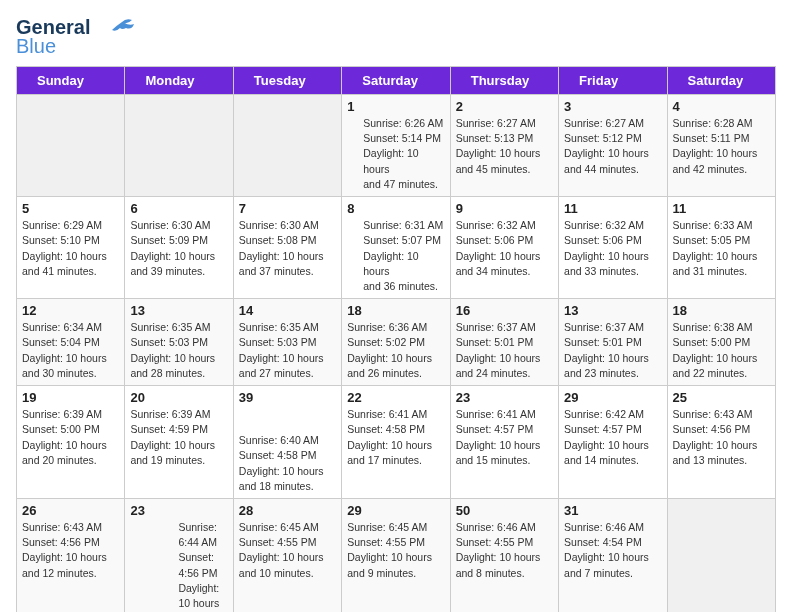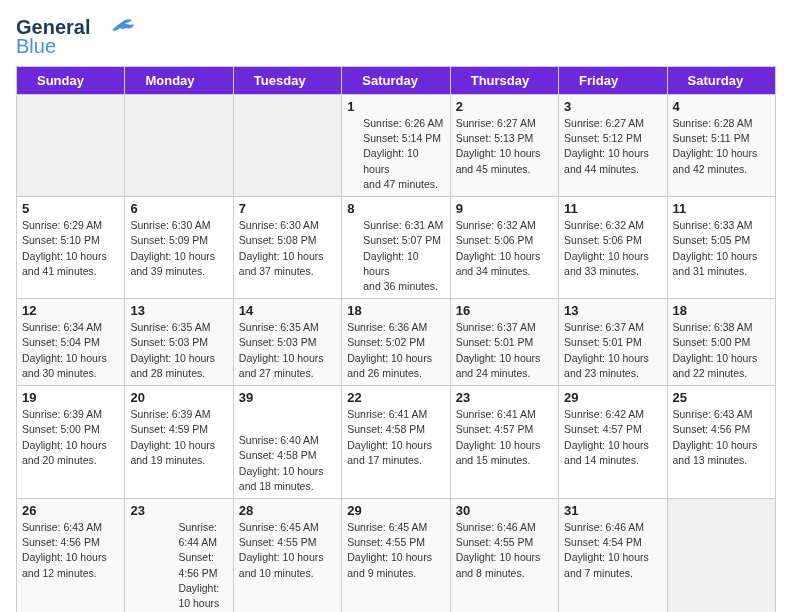--- a/index.html
+++ b/index.html
@@ -321,21 +321,21 @@
 and 10 minutes.</div>
         </td>
         <td>
           <span class="day-number">29</span>
           <div class="day-info" style="white-space: pre-line;">Sunrise: 6:45 AM
 Sunset: 4:55 PM
 Daylight: 10 hours
 and 9 minutes.</div>
         </td>
         <td>
-          <span class="day-number">30</span>
+          <span class="day-number">50</span>
           <div class="day-info" style="white-space: pre-line;">Sunrise: 6:46 AM
 Sunset: 4:55 PM
 Daylight: 10 hours
 and 8 minutes.</div>
         </td>
         <td>
           <span class="day-number">31</span>
           <div class="day-info" style="white-space: pre-line;">Sunrise: 6:46 AM
 Sunset: 4:54 PM
 Daylight: 10 hours

